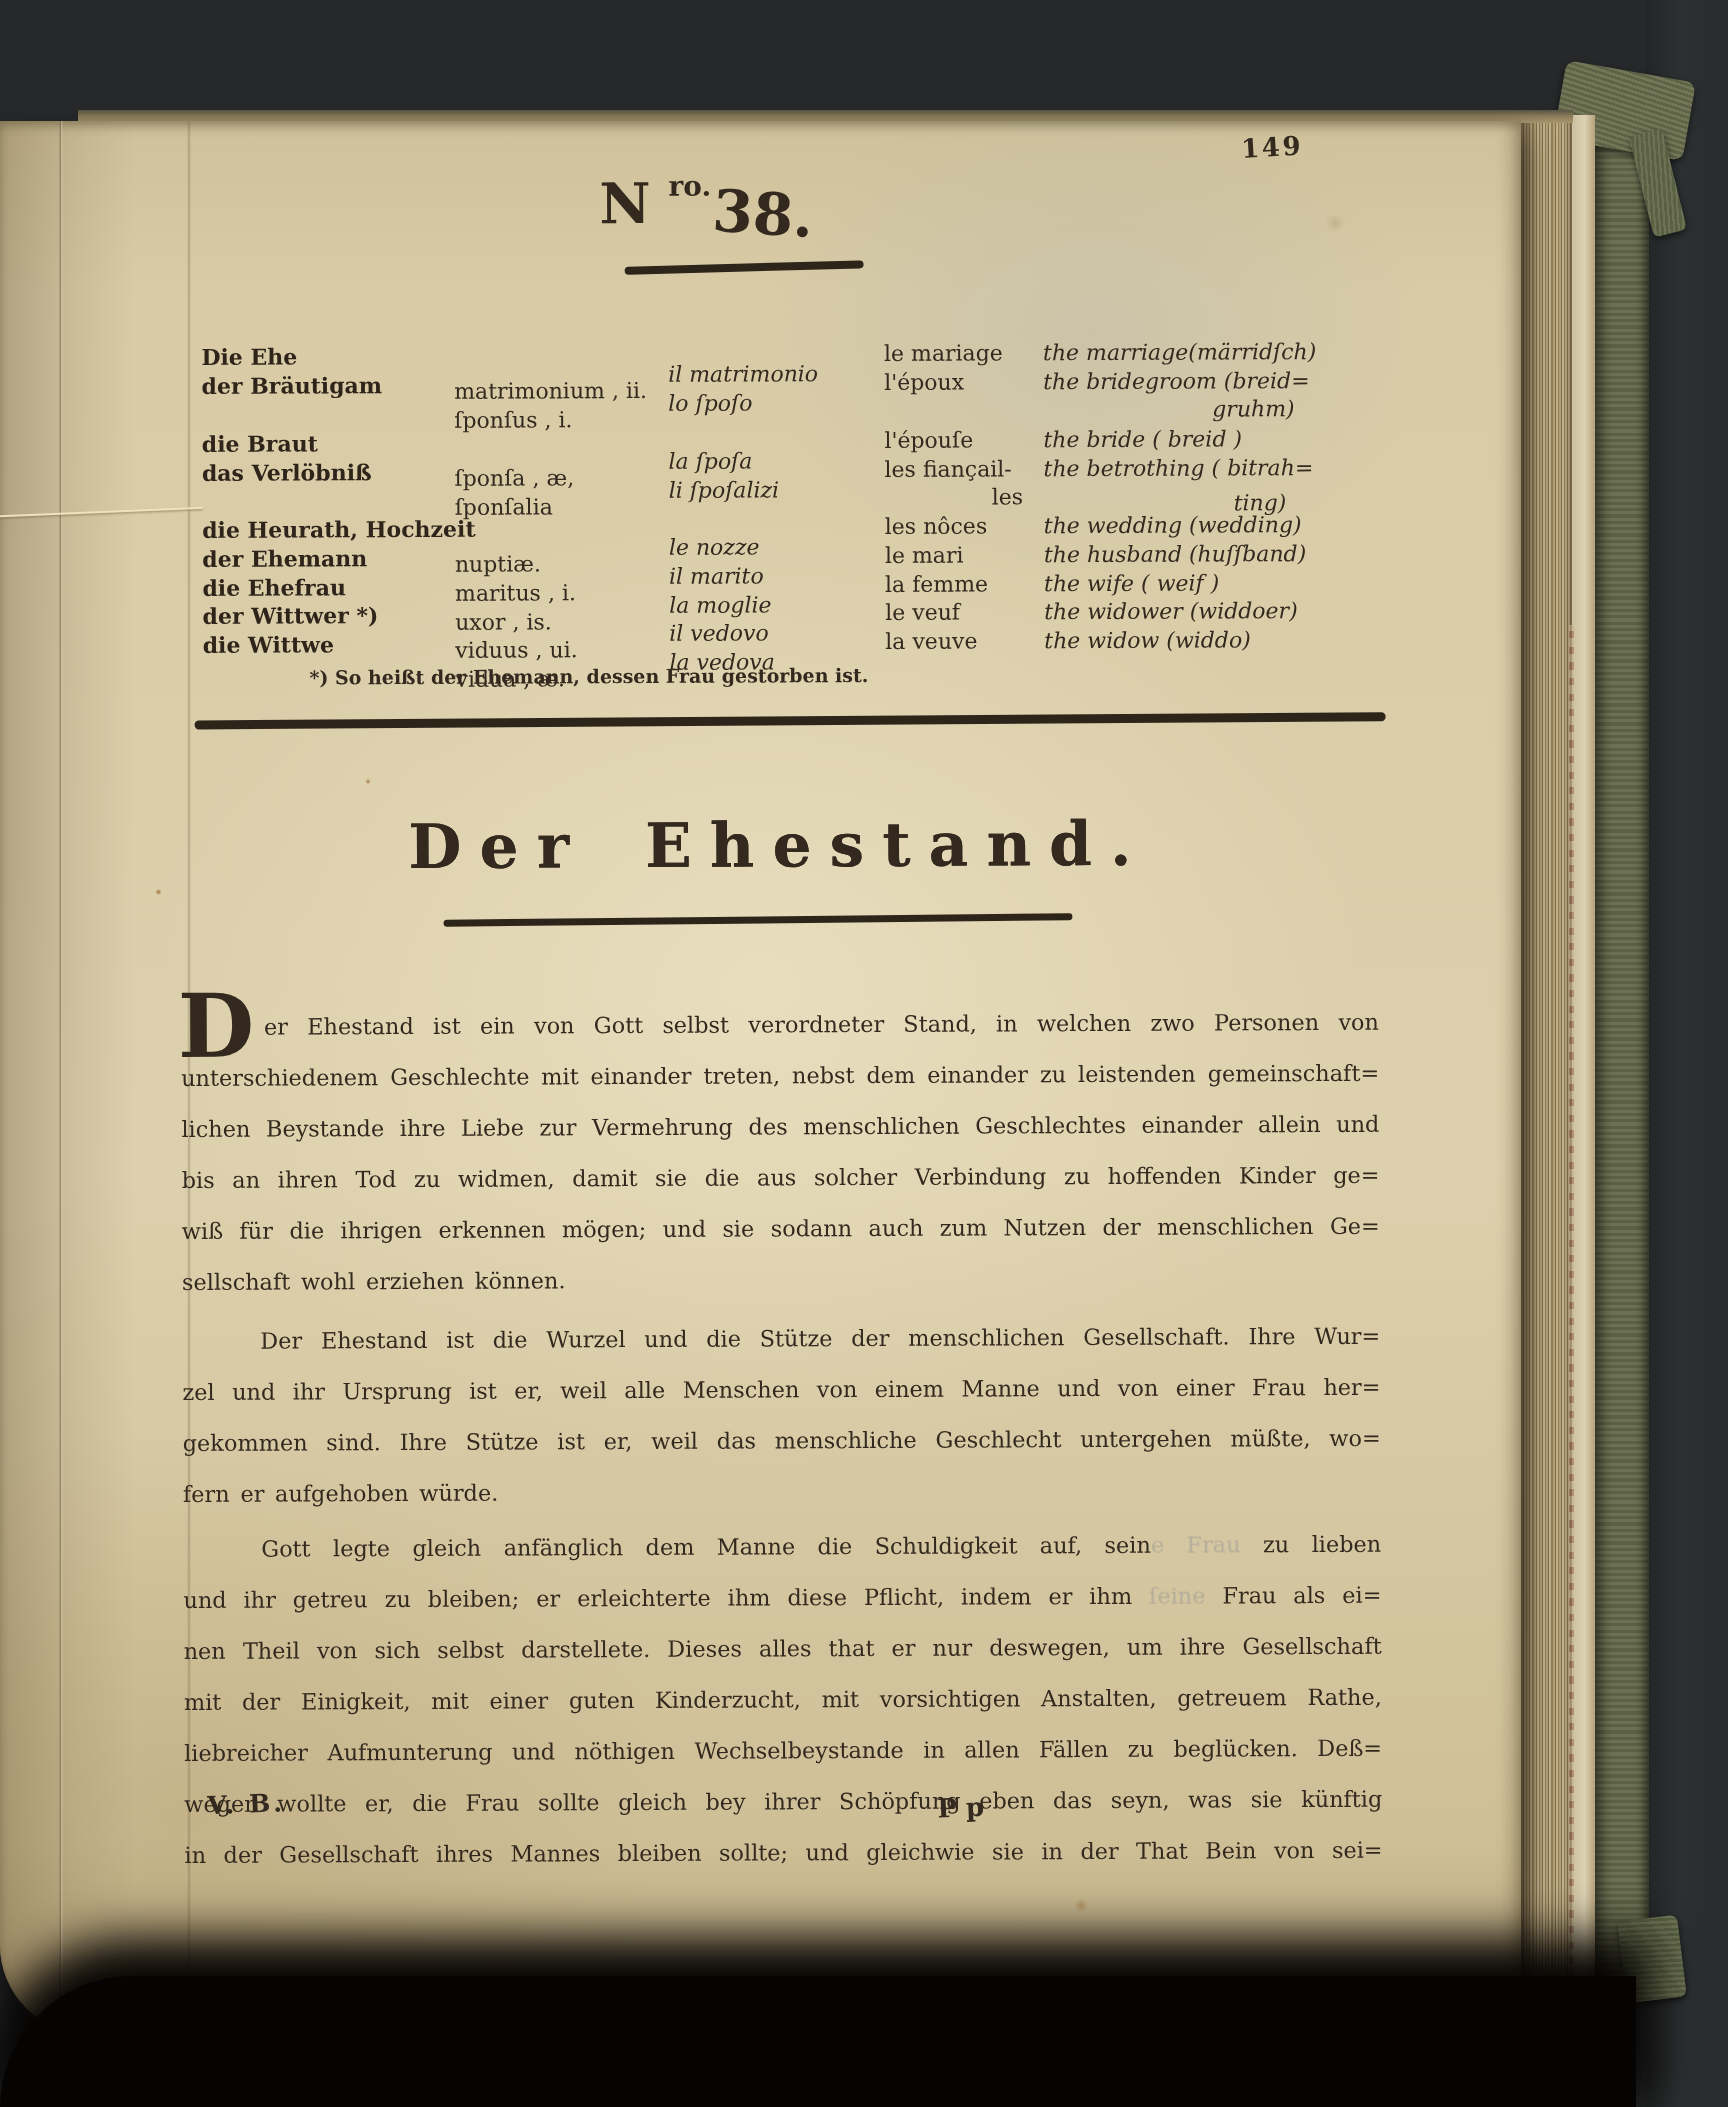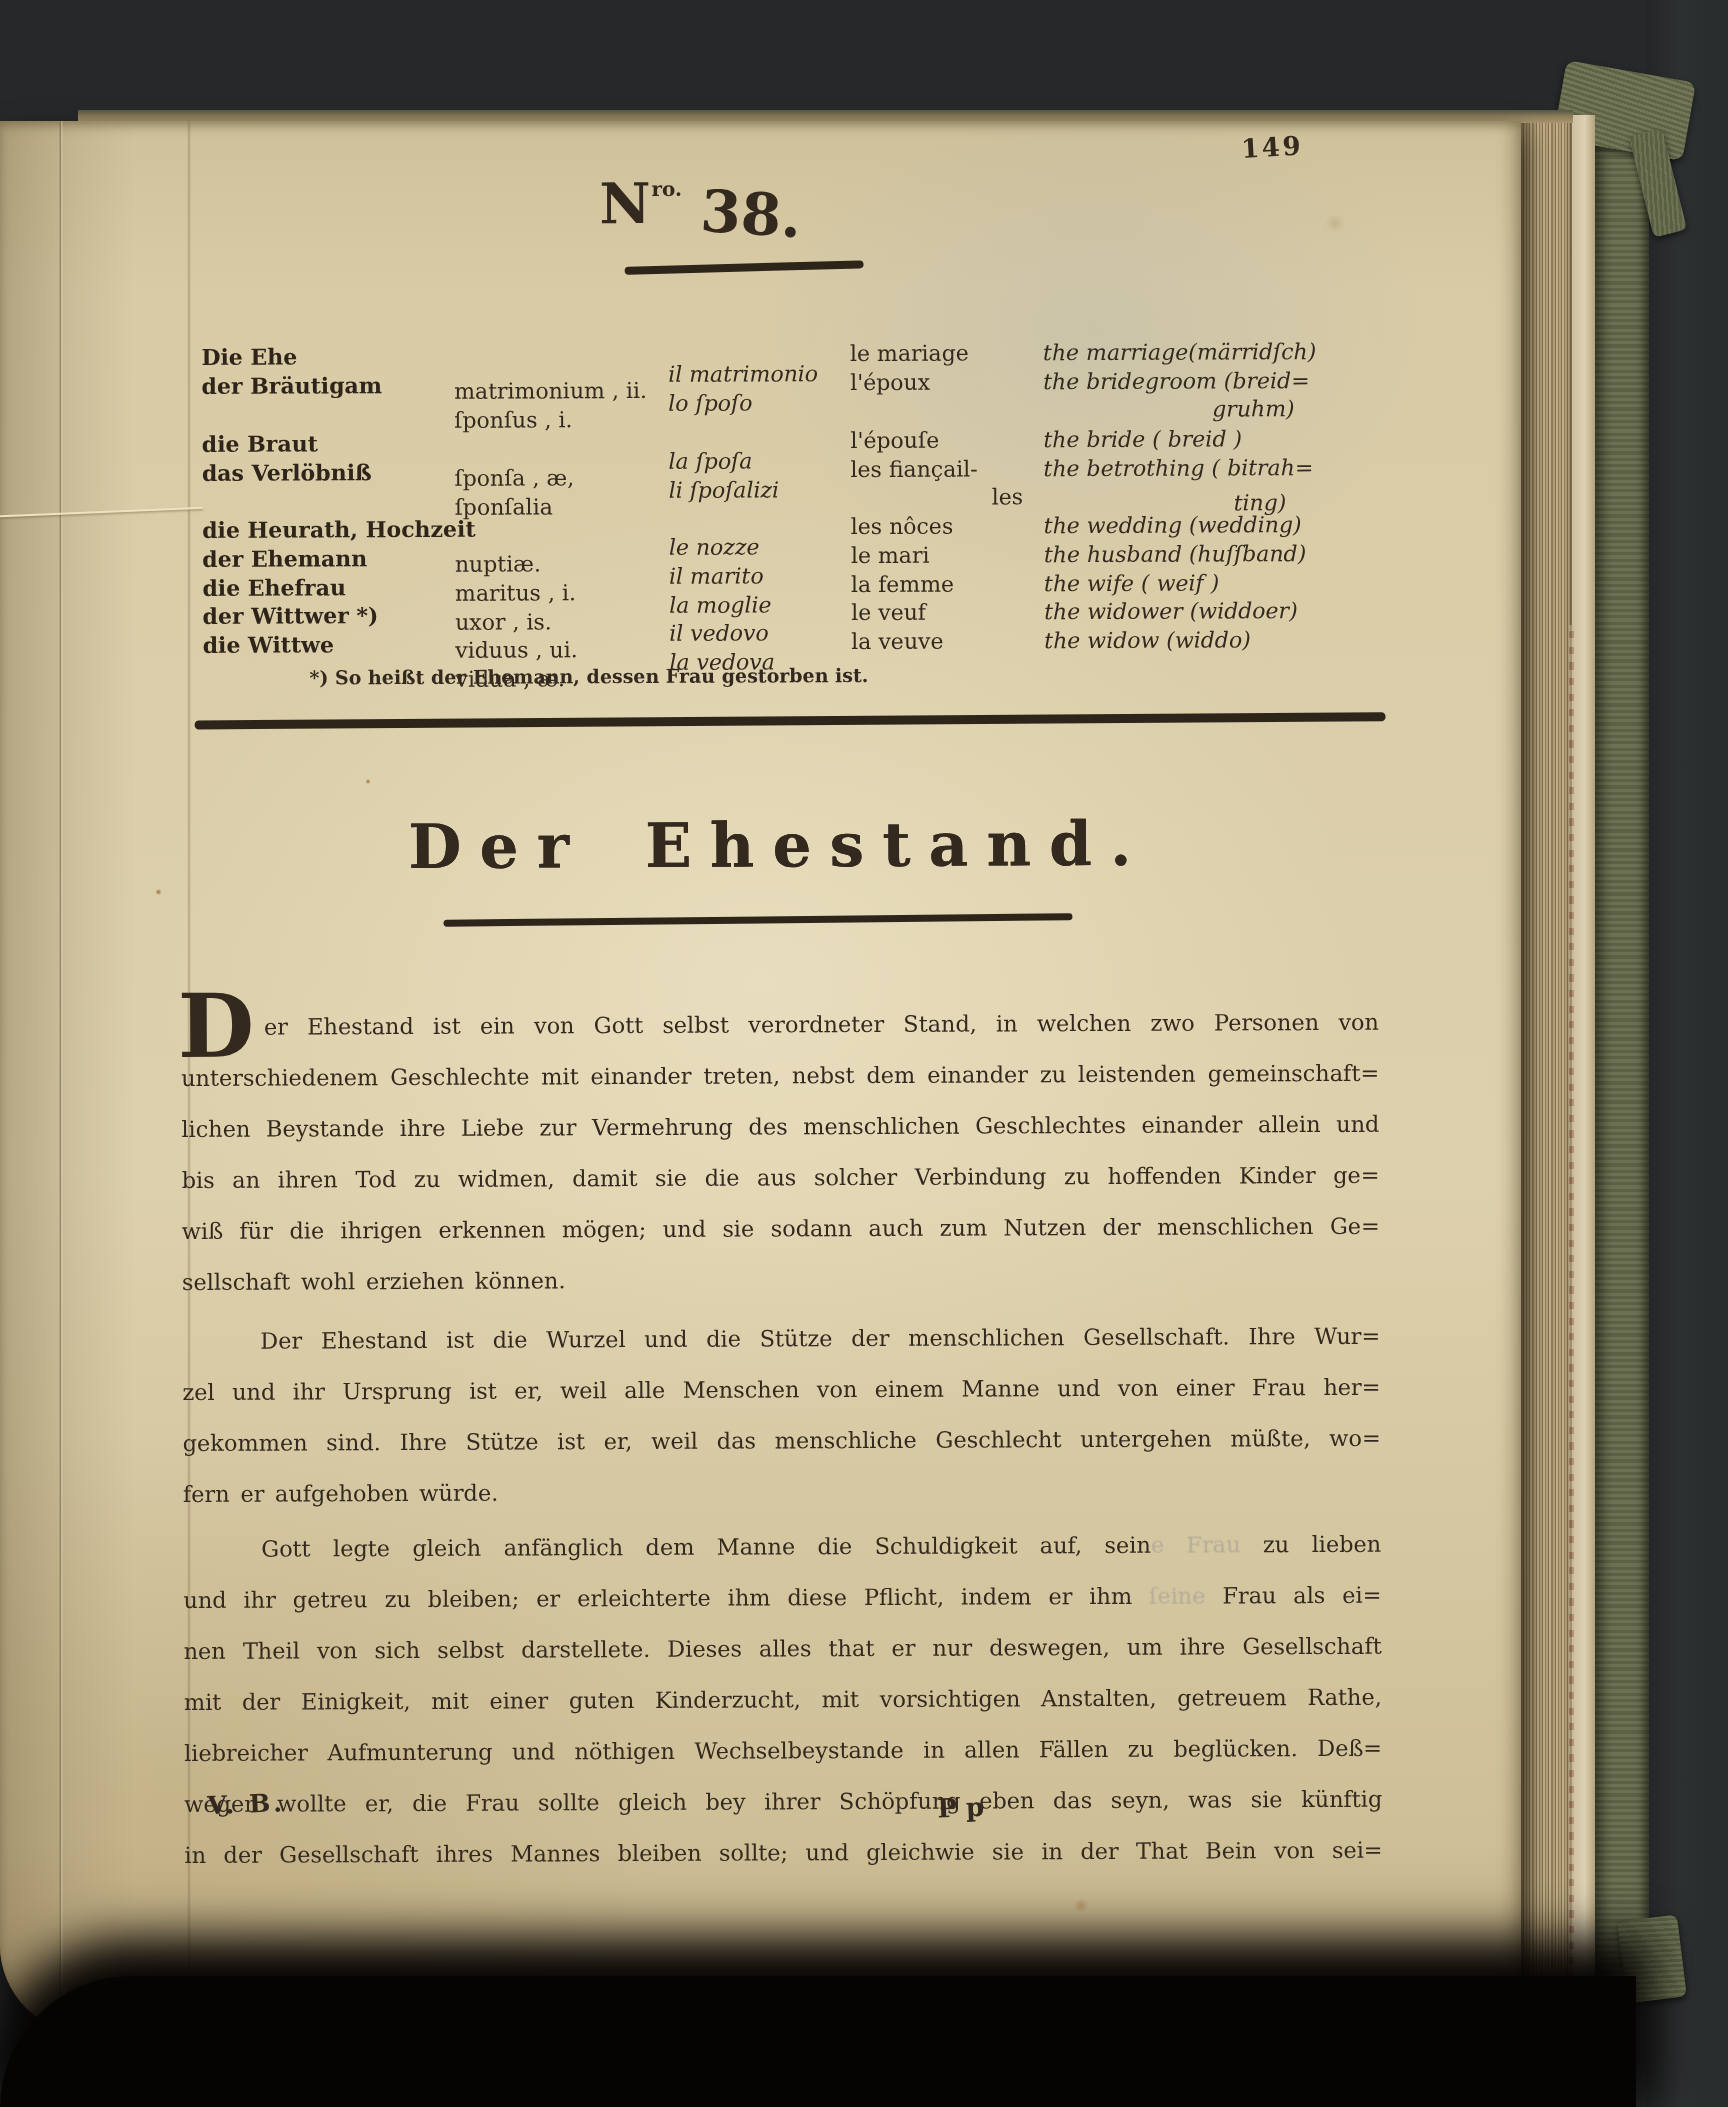--- a/index.html
+++ b/index.html
@@ -58,33 +58,33 @@
   .s3{left:1073px;top:1778px;width:15.6px;height:12.5px;background:radial-gradient(circle,#b08f5e,rgba(176,143,94,0) 72%);opacity:.8;}
   .s4{left:1323px;top:94px;width:24px;height:15.6px;background:radial-gradient(circle,#b9a87f,rgba(185,168,127,0) 70%);opacity:.6;}
   .s5{left:365px;top:658px;width:5.7px;height:5.2px;background:radial-gradient(circle,#a3773f,rgba(163,119,63,0) 72%);}
   
   .content{position:absolute;left:177px;top:4.2px;width:1198px;height:1876px;
     color:#33291e;transform:rotate(-0.25deg);transform-origin:0 0;}
   .pagenum{position:absolute;left:1064px;top:11.5px;font-size:26px;font-weight:bold;
     letter-spacing:2.6px;transform:rotate(-3deg);}
   .issue{position:absolute;left:422px;top:46px;white-space:nowrap;font-weight:bold;}
   .issue-n{font-size:56px;}
-  .issue-sup{font-size:20px;position:relative;top:-27px;left:1px;}
+  .issue-sup{font-size:28px;position:relative;top:-27px;left:18px;}
   .issue-num{font-size:58px;display:inline-block;margin-left:17.7px;transform:rotate(4deg) translateY(11.5px);}
   .rule{position:absolute;background:#2d241a;border-radius:4.2px;}
   .rule-issue{left:447px;top:141px;width:239px;height:7.8px;transform:rotate(-1.3deg);}
   .rule-thick{left:14.6px;top:594px;width:1191px;height:8.9px;transform:rotate(-0.15deg);}
   .rule-title{left:263px;top:794px;width:629px;height:6.8px;transform:rotate(-0.35deg);}
   .vocab{position:absolute;left:0;top:219px;width:1198px;height:323px;font-size:22px;}
   .trow{position:absolute;left:0;width:1198px;height:28px;}
   .tc{position:absolute;white-space:nowrap;}
   .c-de{left:23.4px;font-weight:bold;color:#2e241a;}
   .c-la{left:276px;margin-top:36px;}
   .c-it{left:490px;font-style:italic;margin-top:20px;}
-  .c-fr{left:672px;}
+  .c-fr{left:706px;}
   .c-en{left:865px;font-style:italic;}
   .c-fr2{left:813px;}
   .c-en2g{left:1034px;font-style:italic;}
   .c-en2t{left:1055px;font-style:italic;margin-top:7px;}
   .r1{top:0;} .r2{top:29px;} .r2b{top:57px;} .r3{top:87px;} .r4{top:116px;} .r4b{top:144px;}
   .r5{top:173px;} .r6{top:202px;} .r7{top:231px;} .r8{top:259px;} .r9{top:288px;}
   .footnote{position:absolute;left:130px;top:542px;font-size:19px;font-weight:bold;white-space:nowrap;}
   .title{position:absolute;left:0;top:687px;width:1198px;text-align:center;
     font-size:61px;font-weight:bold;letter-spacing:.30em;word-spacing:.30em;
     text-shadow:0 0 0.5px #33291e;}

